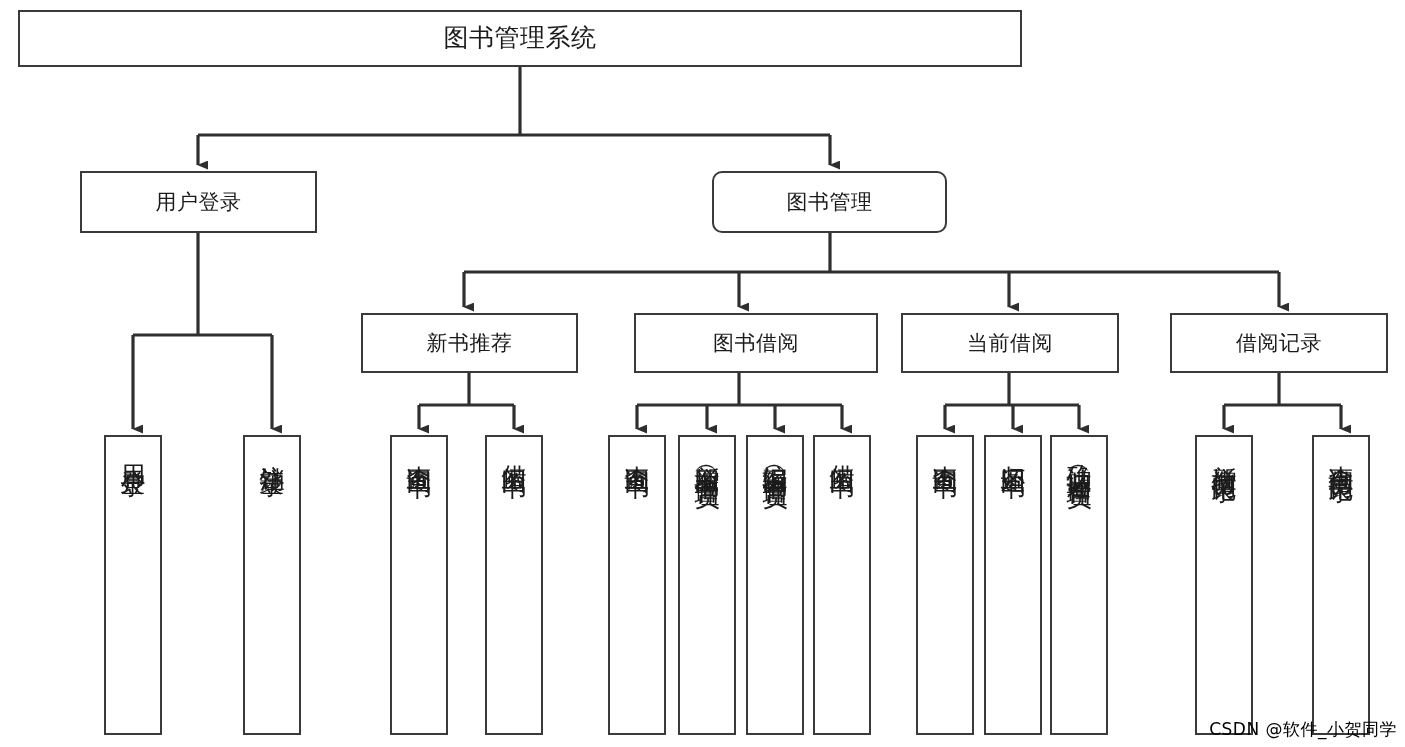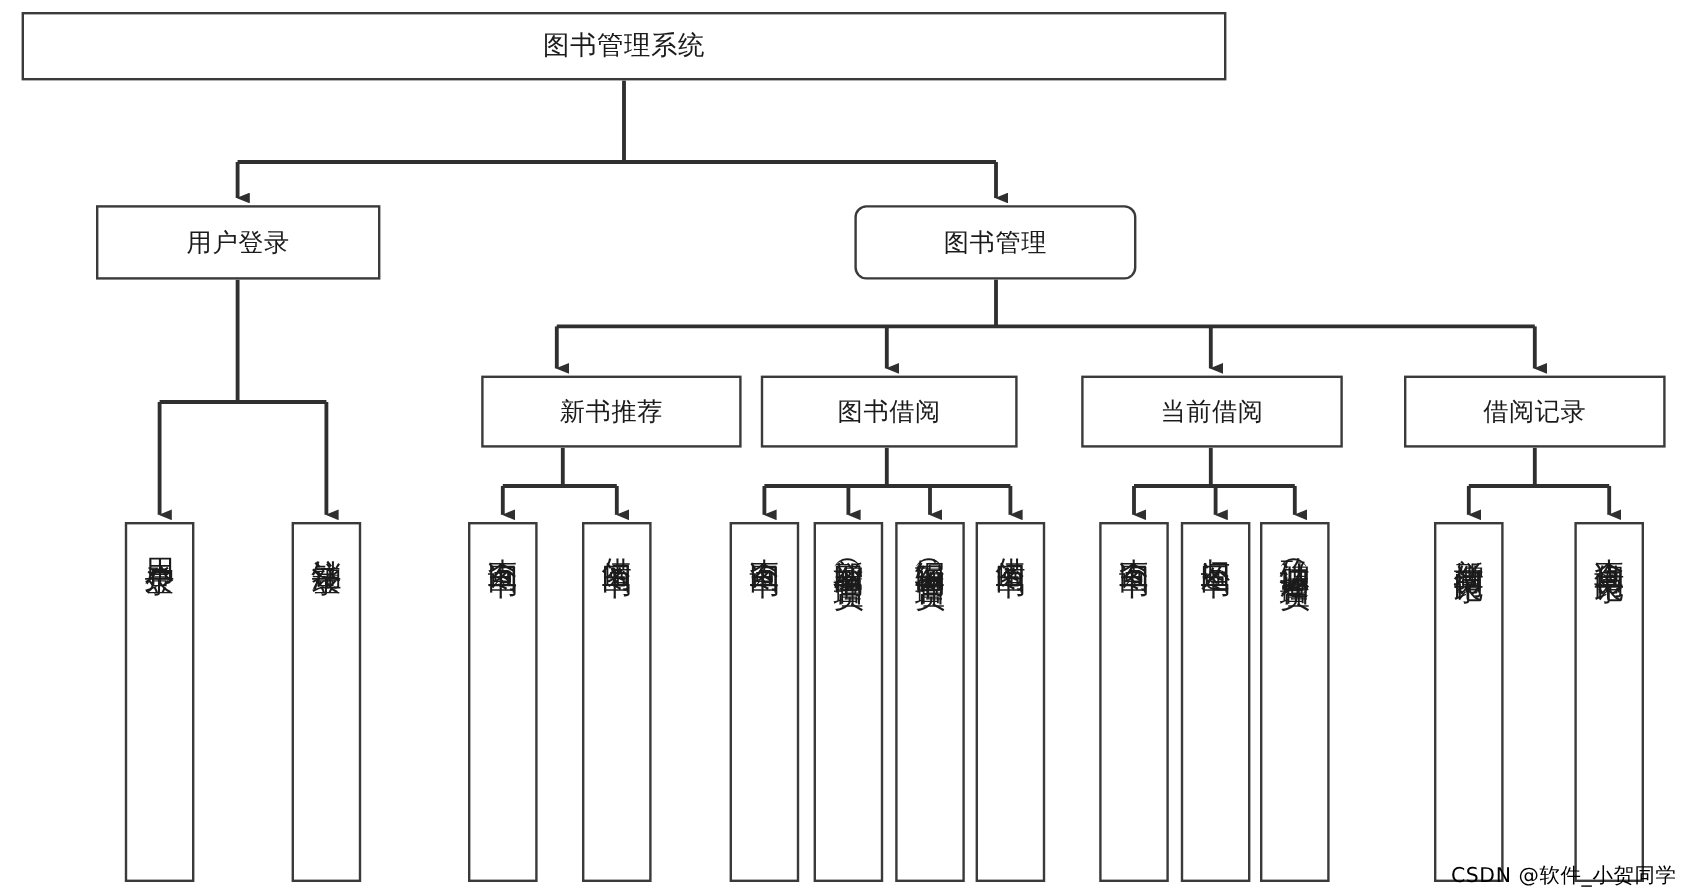--- a/index.html
+++ b/index.html
@@ -36,21 +36,21 @@
   }
   .node-label {
     display: block;
     white-space: nowrap;
     line-height: 1.05;
   }
   .node.horizontal .node-label {
     font-size: 21px;
   }
   .node.root .node-label {
-    font-size: 22px;
+    font-size: 25px;
   }
   .node.vertical {
     align-items: flex-start;
     padding-top: 8px;
   }
   .node.vertical .node-label {
     writing-mode: vertical-rl;
     text-orientation: upright;
     font-size: 25px;
     letter-spacing: 3px;
@@ -128,24 +128,24 @@
     <span class="node-label">图书管理系统</span>
   </div>
 
   <div class="node horizontal" style="left: 80px; top: 171px; width: 237px; height: 62px; border-color: rgb(58, 58, 58); background: rgb(255, 255, 255); color: rgb(27, 27, 27);">
     <span class="node-label">用户登录</span>
   </div>
   <div class="node horizontal" style="left: 712px; top: 171px; width: 235px; height: 62px; border-color: rgb(58, 58, 58); background: rgb(255, 255, 255); color: rgb(27, 27, 27); border-radius: 10px;">
     <span class="node-label">图书管理</span>
   </div>
 
-  <div class="node horizontal" style="left: 361px; top: 313px; width: 217px; height: 60px; border-color: rgb(58, 58, 58); background: rgb(255, 255, 255); color: rgb(27, 27, 27); margin-left: 40px;">
+  <div class="node horizontal" style="left: 361px; top: 313px; width: 217px; height: 60px; border-color: rgb(58, 58, 58); background: rgb(255, 255, 255); color: rgb(27, 27, 27);">
     <span class="node-label">新书推荐</span>
   </div>
-  <div class="node horizontal" style="left: 634px; top: 313px; width: 214px; height: 60px; border-color: rgb(58, 58, 58); background: rgb(255, 255, 255); color: rgb(27, 27, 27);">
+  <div class="node horizontal" style="left: 634px; top: 313px; width: 244px; height: 60px; border-color: rgb(58, 58, 58); background: rgb(255, 255, 255); color: rgb(27, 27, 27);">
     <span class="node-label">图书借阅</span>
   </div>
   <div class="node horizontal" style="left: 901px; top: 313px; width: 218px; height: 60px; border-color: rgb(58, 58, 58); background: rgb(255, 255, 255); color: rgb(27, 27, 27);">
     <span class="node-label">当前借阅</span>
   </div>
   <div class="node horizontal" style="left: 1170px; top: 313px; width: 218px; height: 60px; border-color: rgb(58, 58, 58); background: rgb(255, 255, 255); color: rgb(27, 27, 27);">
     <span class="node-label">借阅记录</span>
   </div>
 
   <div class="node vertical" style="left: 104px; top: 435px; width: 58px; height: 300px; border-color: rgb(58, 58, 58); background: rgb(255, 255, 255); color: rgb(27, 27, 27);">

